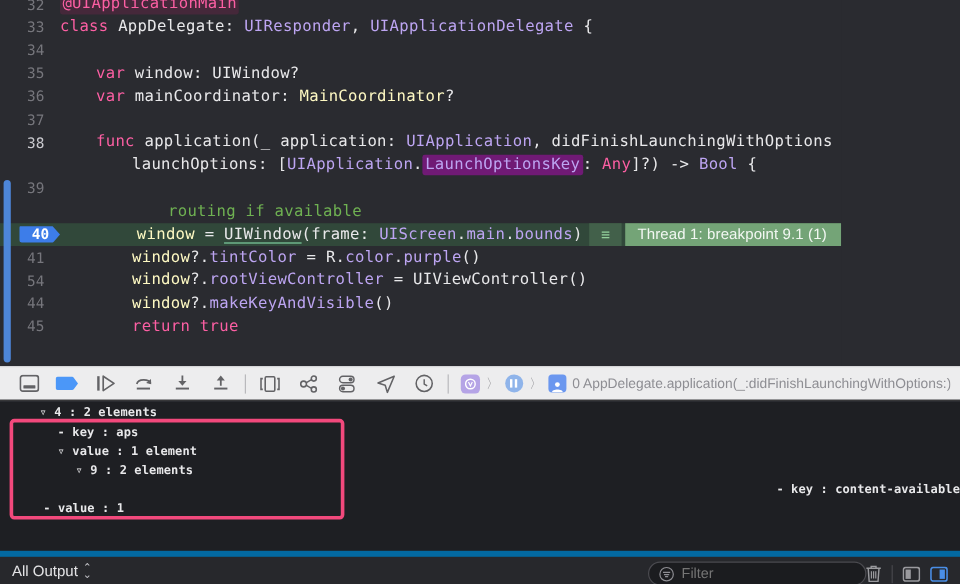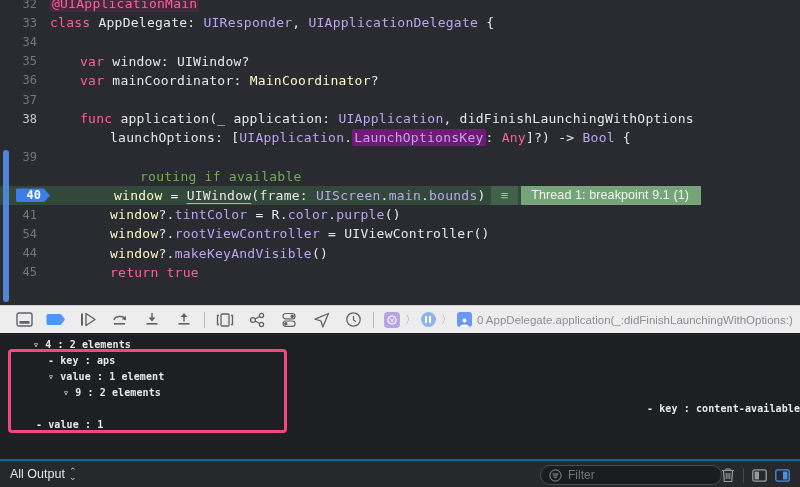--- a/index.html
+++ b/index.html
@@ -54,21 +54,21 @@
           font-size:10px; font-weight:bold; white-space:pre; letter-spacing:0.1px; }
   .pinkbox { position:absolute; left:8px; top:14px; width:279px; height:84px;
              border:3px solid #f2497c; border-radius:4px; pointer-events:none; }
   .lldb { position:absolute; left:10px; top:108px; font-family:"DejaVu Sans Mono", monospace;
           font-size:12.5px; font-weight:bold; white-space:pre; }
   .lldb .prompt { color:#62ba46; }
   .lldb .cmd { color:#eceef0; }
 
   
   .bottombar { position:absolute; left:0; top:459px; width:800px; height:28px; background:#27282c;
-               border-top:2px solid #0369a1; display:flex; align-items:center; padding:0 10px; }
+               border-top:5px solid #0369a1; display:flex; align-items:center; padding:0 10px; }
   .outsel { display:flex; align-items:center; gap:4px; color:#e4e4e6; font-size:12.5px; }
   .updown { color:#bdbdc2; font-size:9px; line-height:6px; display:flex; flex-direction:column; align-items:center; }
   .filterpill { position:absolute; left:540px; top:4px; width:182px; height:20px; border:1px solid #4a4a4f;
                 background:#1b1c1f; border-radius:10px; display:flex; align-items:center; padding:0 8px; gap:6px; }
   .filterpill input { background:transparent; border:none; outline:none; color:#8e8e93; font-size:12px; width:120px;
                       font-family:"Liberation Sans", sans-serif; }
   .baricons { position:absolute; right:10px; top:0; height:28px; display:flex; align-items:center; gap:8px; }
   .bardiv { width:1px; height:15px; background:#48484d; }
 </style>
 </head>

